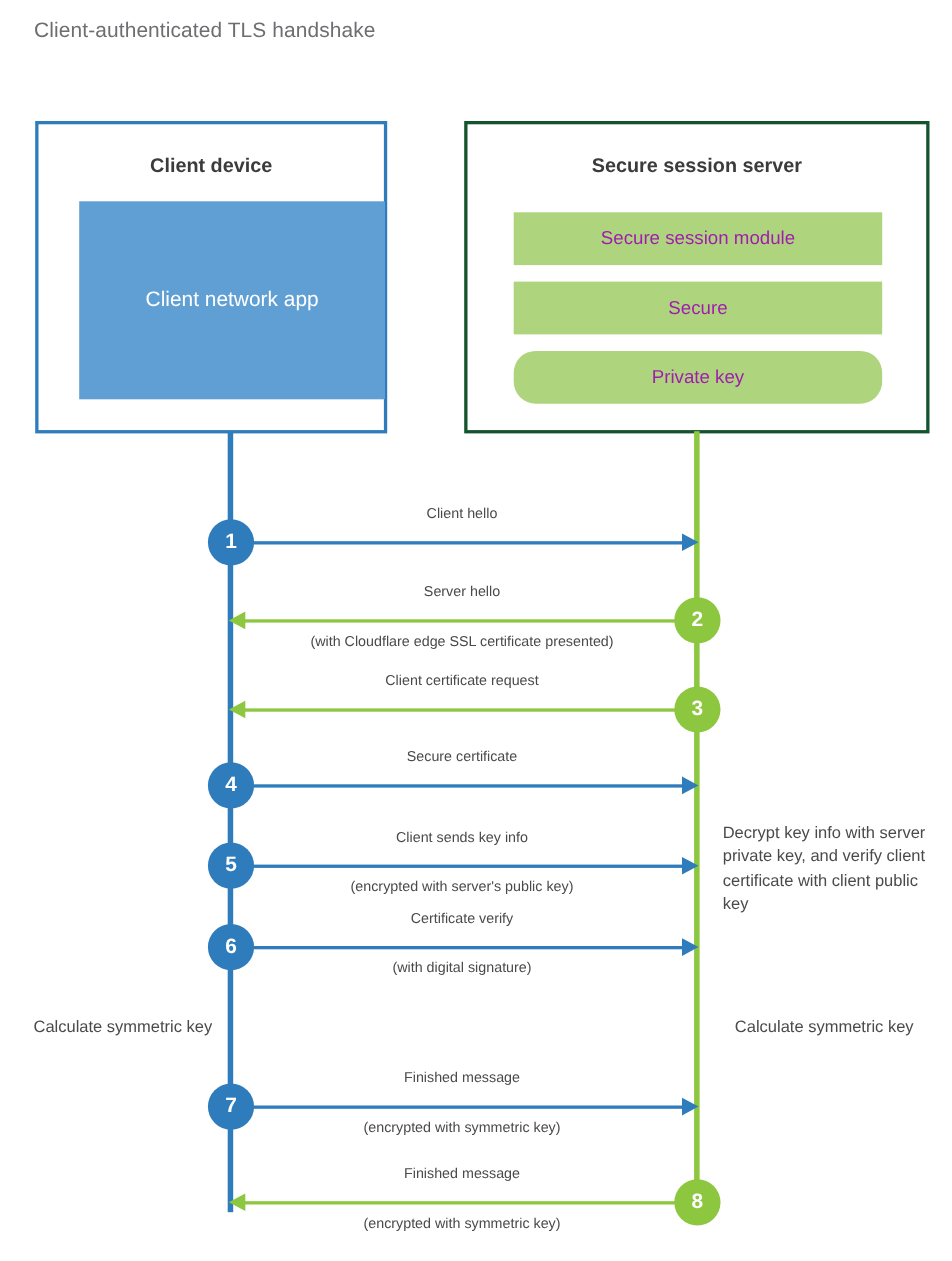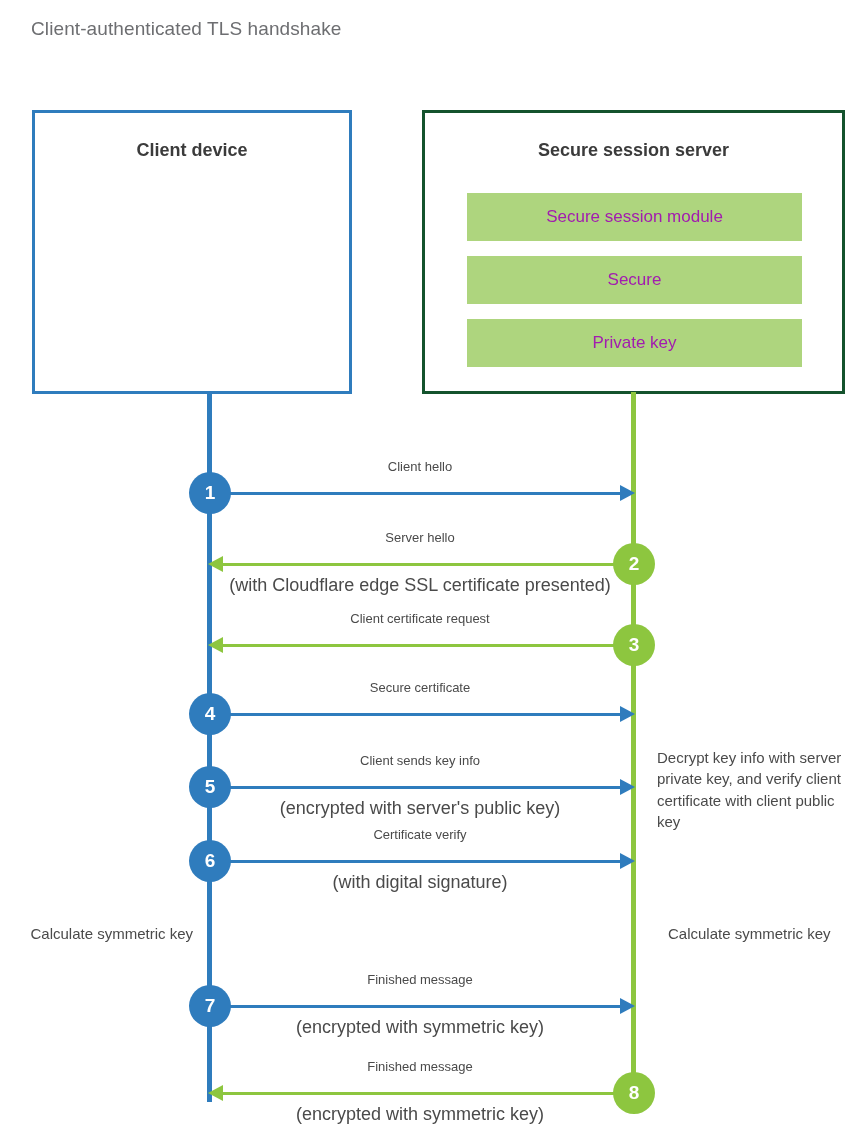--- a/index.html
+++ b/index.html
@@ -82,21 +82,21 @@
     height: 48px;
     background: #aed57e;
     display: flex;
     align-items: center;
     justify-content: center;
     color: #a21caf;
     font-size: 17px;
   }
   #server-bar-0 { top: 80px; }
   #server-bar-1 { top: 143px; }
-  #server-bar-2 { top: 206px; }
+  #server-bar-2 { top: 206px; border-radius: 20px; }
 
   
   .lifeline {
     position: absolute;
     width: 5px;
   }
   #client-lifeline {
     left: 207px;
     top: 392px;
     height: 710px;
@@ -142,21 +142,21 @@
     font-size: 13px;
     color: #4a4a4a;
     top: -34px;
     white-space: nowrap;
   }
   .msg-sublabel {
     position: absolute;
     left: 212px;
     width: 416px;
     text-align: center;
-    font-size: 18px;
+    font-size: 13px;
     color: #4a4a4a;
     top: 11px;
     white-space: nowrap;
   }
 
   
   .step-circle {
     position: absolute;
     width: 42px;
     height: 42px;
@@ -198,20 +198,21 @@
     text-align: left;
   }
 </style>
 </head>
 <body>
 
 <div id="page-title">Client-authenticated TLS handshake</div>
 
 <div id="client-box" class="party-box">
   <div class="party-title">Client device</div>
+  <div id="client-app">Client network app</div>
 </div>
 
 <div id="server-box" class="party-box">
   <div class="party-title">Secure session server</div>
   <div id="server-bar-0" class="server-bar">Secure session module</div>
   <div id="server-bar-1" class="server-bar">Secure</div>
   <div id="server-bar-2" class="server-bar">Private key</div>
 </div>
 
 <div id="client-lifeline" class="lifeline"></div>

